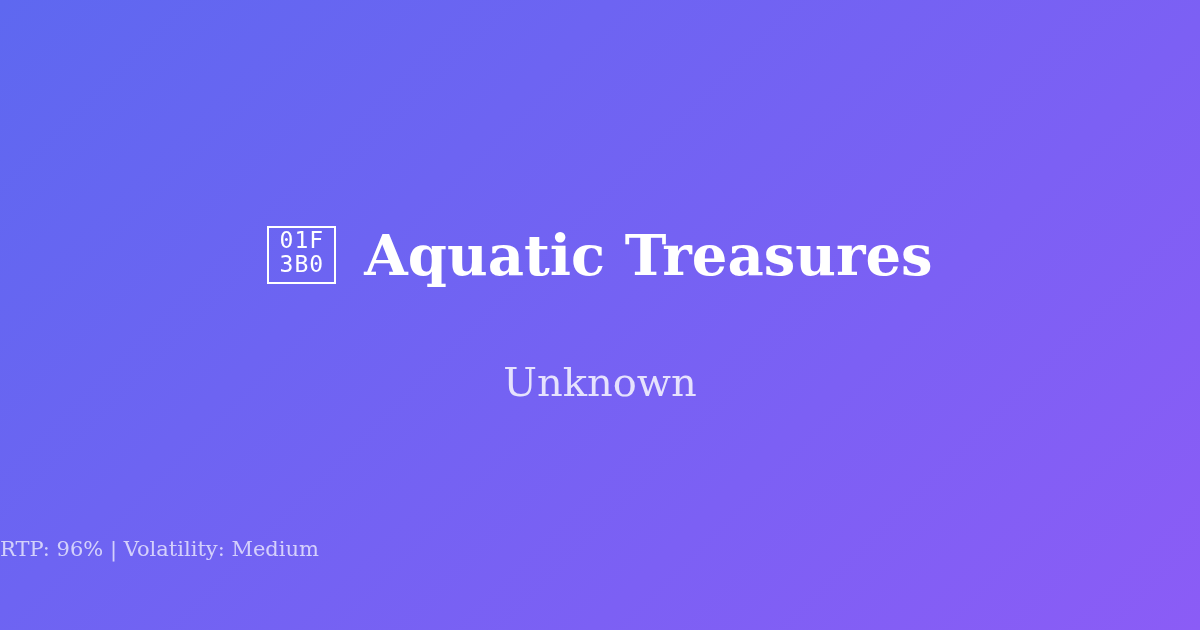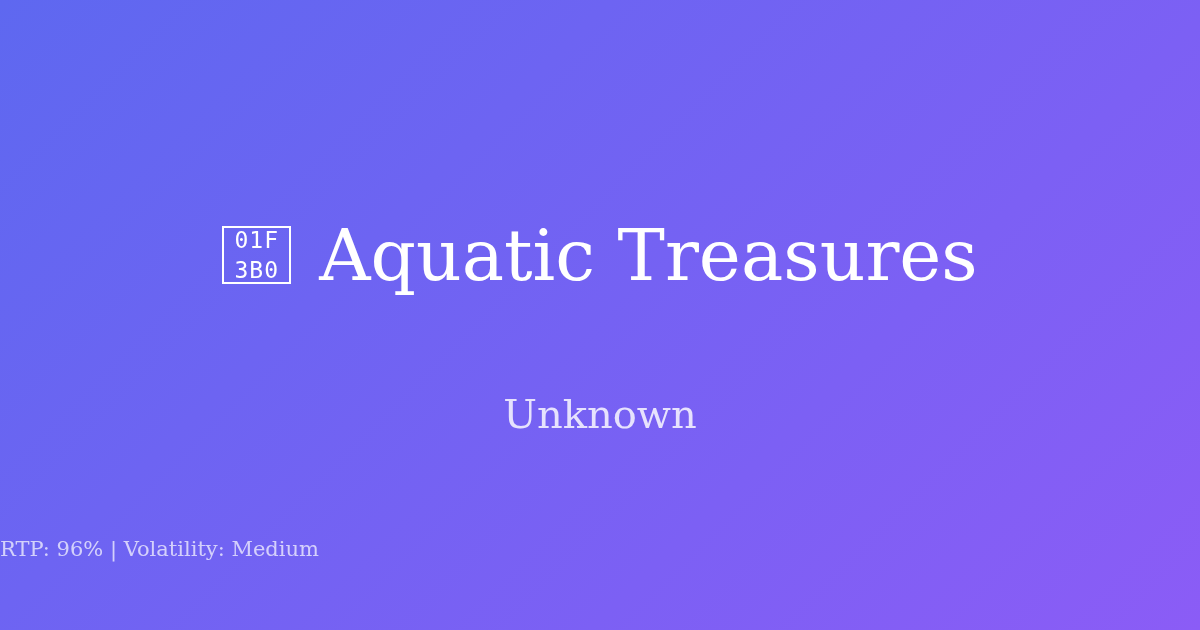--- a/index.html
+++ b/index.html
@@ -37,34 +37,34 @@
     width: 100%;
     margin: 0;
     padding: 0 40px;
     box-sizing: border-box;
     position: relative;
     top: -38px;
   }
 
   .game-title {
     font-family: "DejaVu Serif", "Liberation Serif", serif;
-    font-weight: 400;
-    font-size: 71px;
+    font-weight: 700;
+    font-size: 56px;
     line-height: 1.0;
     color: #ffffff;
     letter-spacing: 0px;
     white-space: nowrap;
   }
 
   
   .tofu-glyph {
     display: inline-flex;
     flex-direction: column;
     align-items: center;
-    justify-content: space-between;
+    justify-content: flex-start;
     box-sizing: border-box;
     width: 69px;
     height: 58px;
     margin-right: 28px;
     border: 2px solid #ffffff;
     font-family: "DejaVu Sans Mono", "Liberation Mono", monospace;
     color: #ffffff;
     flex: 0 0 auto;
   }
 
@@ -78,21 +78,21 @@
 
   
   .game-provider {
     font-family: "DejaVu Serif", "Liberation Serif", serif;
     font-weight: 400;
     font-size: 40px;
     line-height: 1.1;
     color: rgba(255, 255, 255, 0.82);
     text-align: center;
     position: relative;
-    top: 16px;
+    top: 1px;
     white-space: nowrap;
   }
 
   
   .game-meta {
     position: absolute;
     left: 0;
     right: 0;
     bottom: 68px;
     font-family: "DejaVu Serif", "Liberation Serif", serif;

